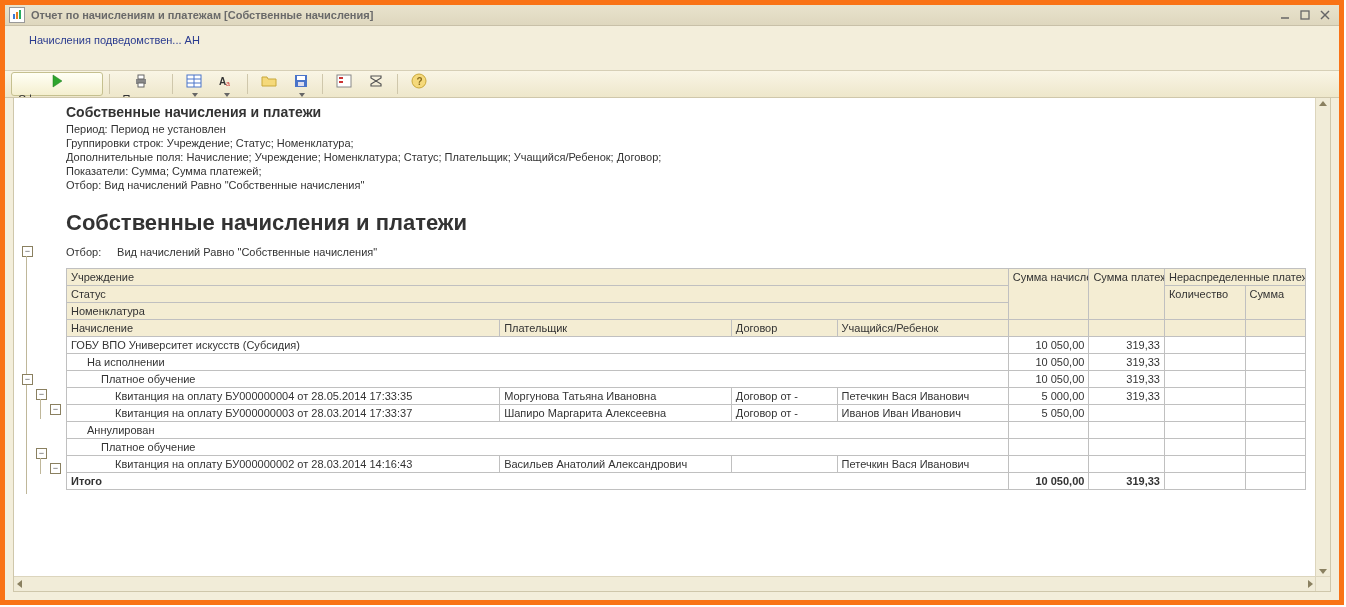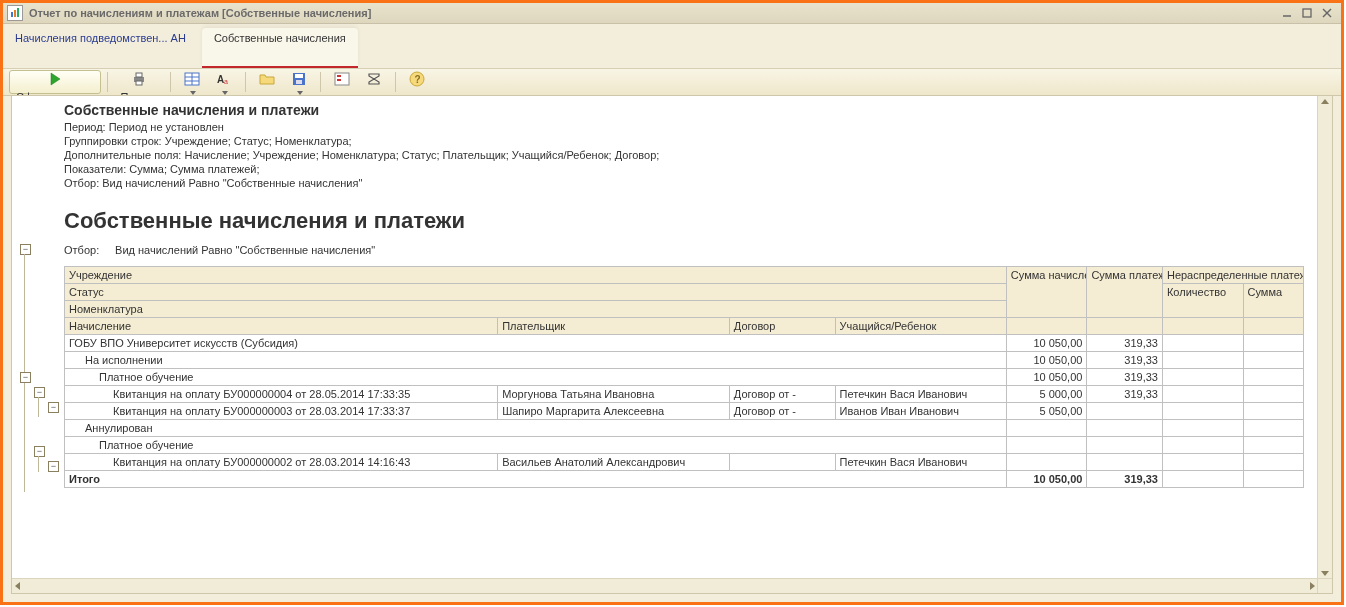--- a/index.html
+++ b/index.html
@@ -5,21 +5,21 @@
   html, body {
     margin: 0; padding: 0;
     font-family: Arial, sans-serif;
     font-size: 11px;
     background: #fff;
     color: #333;
     width: 1346px; height: 607px;
     overflow: hidden;
   }
   .window {
-    border: 3px solid #f97316;
+    border: 5px solid #f97316;
     width: 1344px; height: 605px;
     position: relative;
     background: #f3eedb;
     box-sizing: border-box;
   }
   .titlebar {
     height: 20px;
     background: linear-gradient(#e8e3cd, #ded7be);
     border-bottom: 1px solid #c8c0a8;
     display: flex; align-items: center;
@@ -40,21 +40,21 @@
     width: 20px; height: 14px;
     display: flex; align-items: center; justify-content: center;
     color: #6a6a6a;
     cursor: pointer;
   }
   .tabsrow {
     height: 40px;
     background: #f3eedb;
     display: flex;
     border-bottom: 1px solid #d6cfb6;
-    padding: 4px 4px 0 0;
+    padding: 4px 4px 0 12px;
   }
   .maintab {
     padding: 4px 12px;
     font-size: 11px;
     color: #333;
     text-align: center;
     cursor: pointer;
     margin-right: 4px;
   }
   .maintab.inactive { color: #2a3b8f; }
@@ -253,21 +253,20 @@
     <span class="winbtn">
         <svg width="10" height="10">
           <line x1="1" y1="1" x2="9" y2="9" stroke="#666" stroke-width="1.5"></line>
           <line x1="9" y1="1" x2="1" y2="9" stroke="#666" stroke-width="1.5"></line>
         </svg>
       </span>
   </div>
 
   <div class="tabsrow">
     <div class="maintab inactive">Начисления подведомствен... АН</div>
-    <div class="maintab active">Собственные начисления</div>
   </div>
 
   <div class="toolbar">
     <div class="tb-btn prim">
       <span class="ico">
         <svg viewBox="0 0 16 16">
             <polygon points="4,2 13,8 4,14" fill="#2ea52e" stroke="#1f7a1f" stroke-width="0.5"></polygon>
           </svg>
       </span>
       <span>Сформировать</span>

